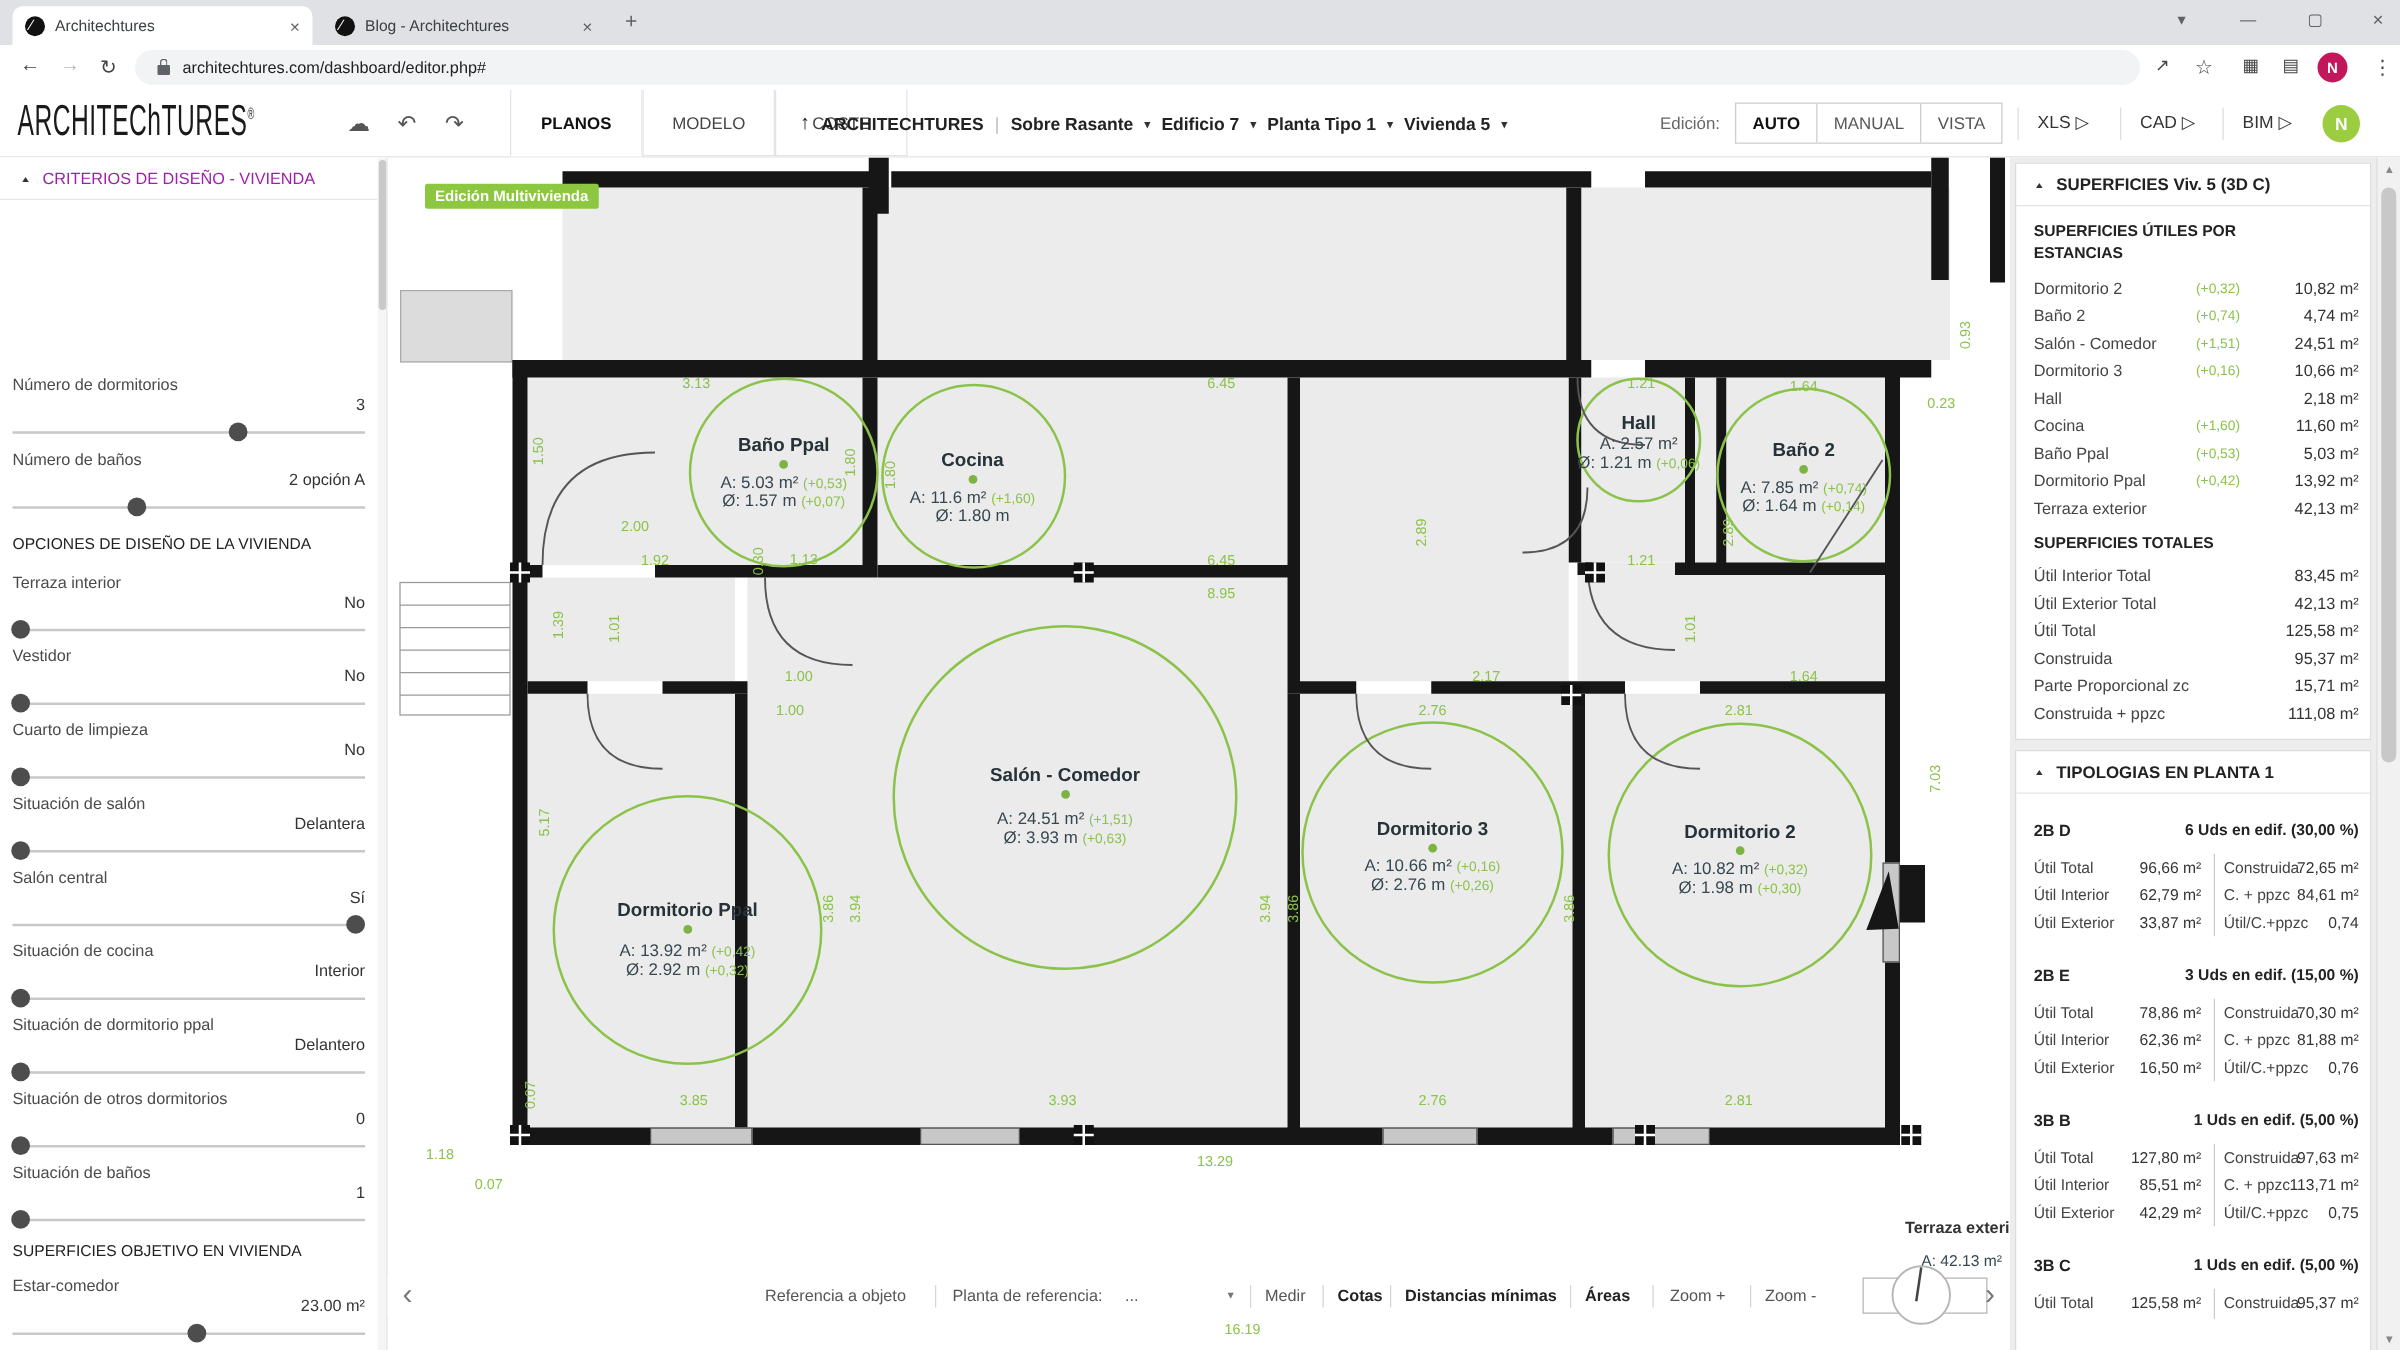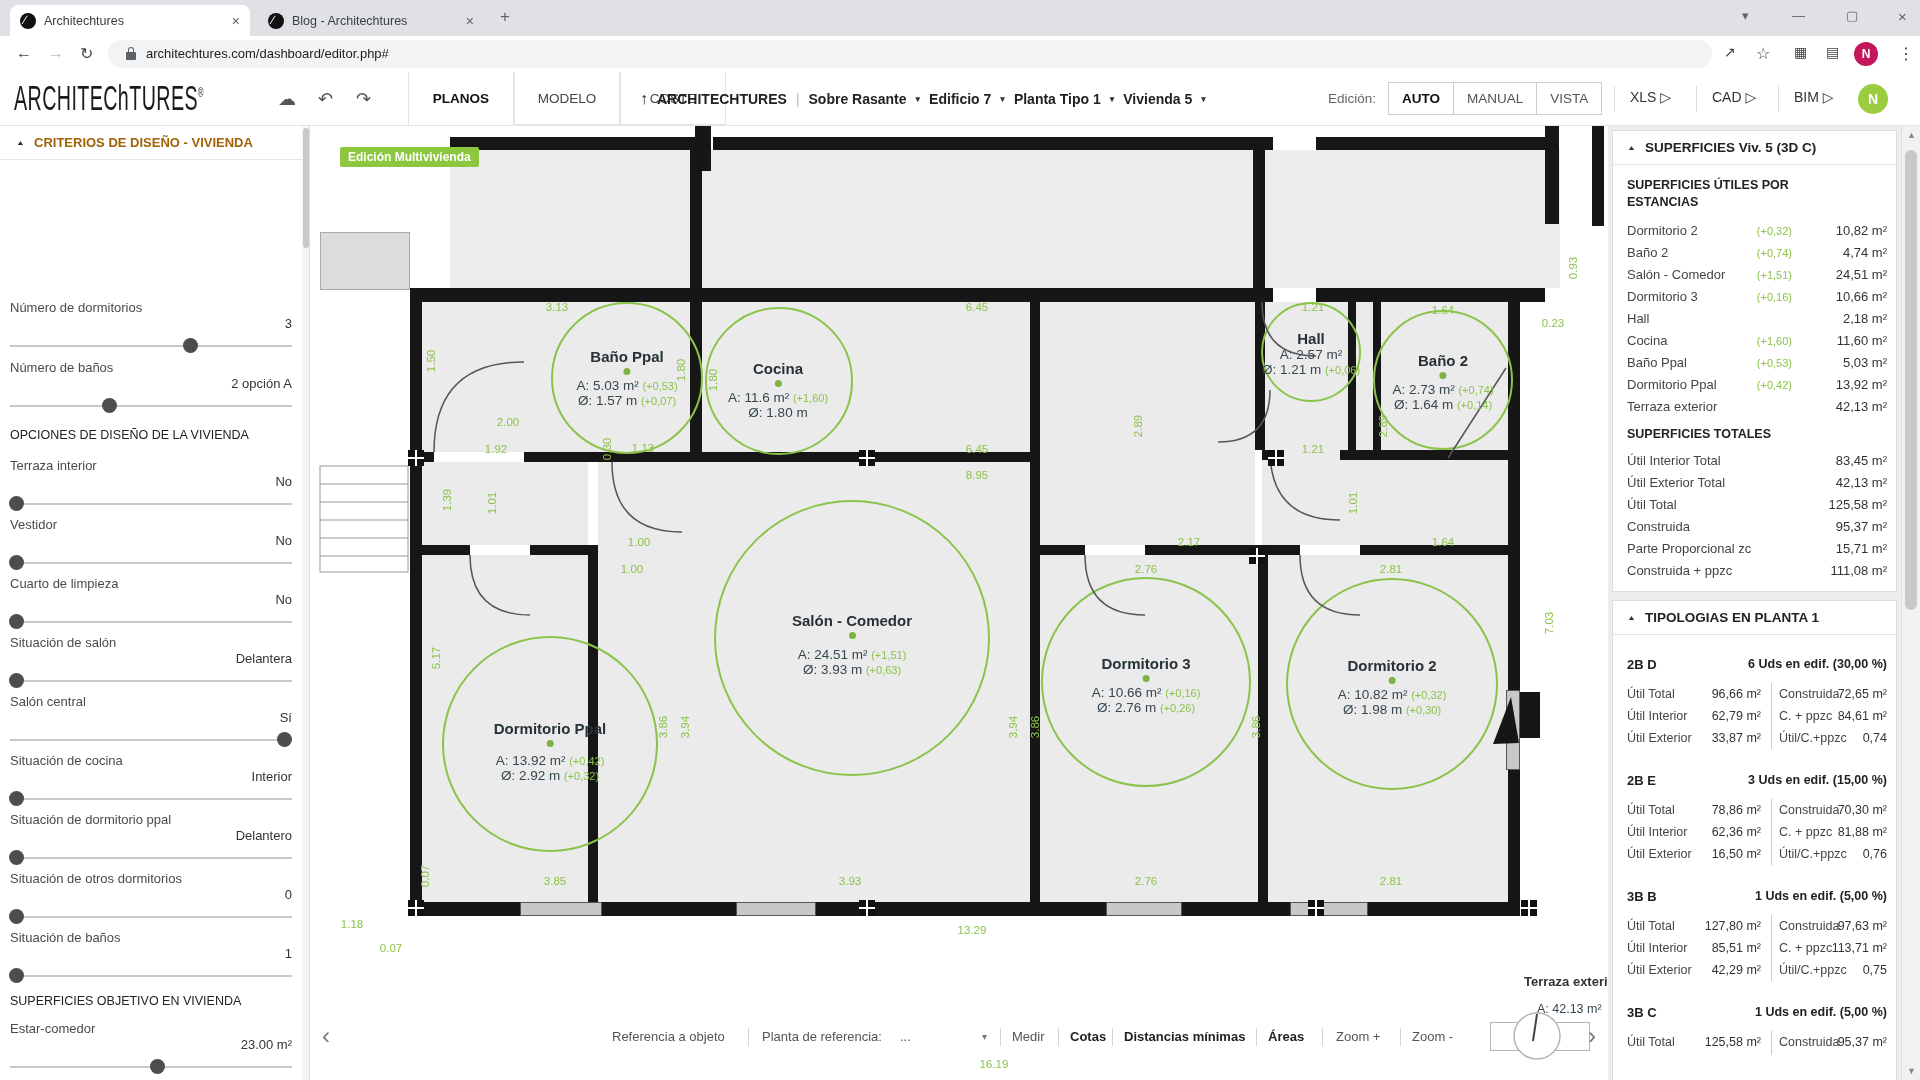--- a/index.html
+++ b/index.html
@@ -44,21 +44,21 @@
   .segbtn.active { font-weight:bold; color:#111; }
   .exp { position:absolute; top:17px; font-size:14px; color:#333; }
   .hsep { position:absolute; top:14px; width:1px; height:26px; background:#ddd; }
   #appavatar { position:absolute; left:1858px; top:12px; width:30px; height:30px; border-radius:50%;
     background:#9ccc3f; color:#fff; font-weight:bold; font-size:14px; text-align:center; line-height:30px; }
   
   #lpanel { position:absolute; left:0; top:126px; width:310px; height:954px; background:#fff;
     border-right:1px solid #ddd; z-index:10; overflow:hidden; }
   #lphead { position:absolute; left:0; top:0; width:100%; height:34px; border-bottom:1px solid #e6e6e6; }
   .caret { font-size:9px; color:#333; display:inline-block; transform:scaleY(0.75); }
-  #lphead .t { font-size:13px; font-weight:bold; color:#a16207; }
+  #lphead .t { font-size:13px; font-weight:normal; color:#a21caf; }
   .sechead { position:absolute; left:10px; font-size:12.5px; font-weight:normal; color:#222; }
   .srow { position:absolute; left:10px; width:282px; height:58px; }
   .srow .lbl { position:absolute; left:0; top:2px; font-size:13px; color:#4a4a4a; }
   .srow .val { position:absolute; right:0; top:18px; font-size:13px; color:#333; }
   .srow .track { position:absolute; left:0; right:0; top:47px; height:2px; background:#c8c8c8; }
   .srow .thumb { position:absolute; top:40px; width:15px; height:15px; margin-left:-7px;
     border-radius:50%; background:#4d4d4d; }
   #lscroll { position:absolute; left:302px; top:0; width:8px; height:954px; background:#f5f5f5; }
   #lthumb { position:absolute; left:1px; top:2px; width:6px; height:120px; background:#c9c9c9; border-radius:3px; }
   
@@ -252,21 +252,21 @@
     <div class="rline"><span>Ø: 1.80 m</span> <span class="rdelta"></span></div>
   </div>
   <div class="rlabel" style="left:1311px;top:330px">
     <div class="rname">Hall</div>
     <div class="rline"><span>A: 2.57 m²</span></div>
     <div class="rline"><span>Ø: 1.21 m</span> <span class="rdelta">(+0,06)</span></div>
   </div>
   <div class="rlabel" style="left:1443px;top:352px">
     <div class="rname">Baño 2</div>
       <div class="rdot"></div>
-    <div class="rline"><span>A: 2.73 m²</span> <span class="rdelta">(+0,74)</span></div>
+    <div class="rline"><span>A: 7.85 m²</span> <span class="rdelta">(+0,74)</span></div>
     <div class="rline"><span>Ø: 1.64 m</span> <span class="rdelta">(+0,14)</span></div>
   </div>
   <div class="rlabel" style="left:852px;top:612px">
     <div class="rname">Salón - Comedor</div>
       <div class="rdot"></div>
     <div class="rline" style="margin-top:8px"><span>A: 24.51 m²</span> <span class="rdelta">(+1,51)</span></div>
     <div class="rline"><span>Ø: 3.93 m</span> <span class="rdelta">(+0,63)</span></div>
   </div>
   <div class="rlabel" style="left:1146px;top:655px">
     <div class="rname">Dormitorio 3</div>
@@ -292,21 +292,21 @@
 <span class="dim" style="left: 557px; top: 307px;">3.13</span>
     <span class="dim" style="left: 977px; top: 307px;">6.45</span>
     <span class="dim" style="left: 1313px; top: 307px;">1.21</span>
     <span class="dim" style="left: 1443px; top: 310px;">1.64</span>
     <span class="dim" style="left: 1553px; top: 323px;">0.23</span>
     <span class="dim v" style="left: 1573px; top: 268px;">0.93</span>
     <span class="dim v" style="left: 431px; top: 361px;">1.50</span>
     <span class="dim v" style="left: 681px; top: 370px;">1.80</span>
     <span class="dim v" style="left: 713px; top: 380px;">1.80</span>
     <span class="dim" style="left: 508px; top: 422px;">2.00</span>
-    <span class="dim" style="left: 496px; top: 449px; text-align: center;">1.92</span>
+    <span class="dim" style="left: 524px; top: 449px; text-align: center;">1.92</span>
     <span class="dim v" style="left: 607px; top: 449px;">0.30</span>
     <span class="dim" style="left: 643px; top: 448px;">1.13</span>
     <span class="dim" style="left: 977px; top: 449px;">6.45</span>
     <span class="dim" style="left: 977px; top: 475px;">8.95</span>
     <span class="dim v" style="left: 447px; top: 500px;">1.39</span>
     <span class="dim v" style="left: 492px; top: 503px;">1.01</span>
     <span class="dim" style="left: 639px; top: 542px;">1.00</span>
     <span class="dim" style="left: 632px; top: 569px;">1.00</span>
     <span class="dim v" style="left: 1138px; top: 426px;">2.89</span>
     <span class="dim" style="left: 1313px; top: 449px;">1.21</span>

